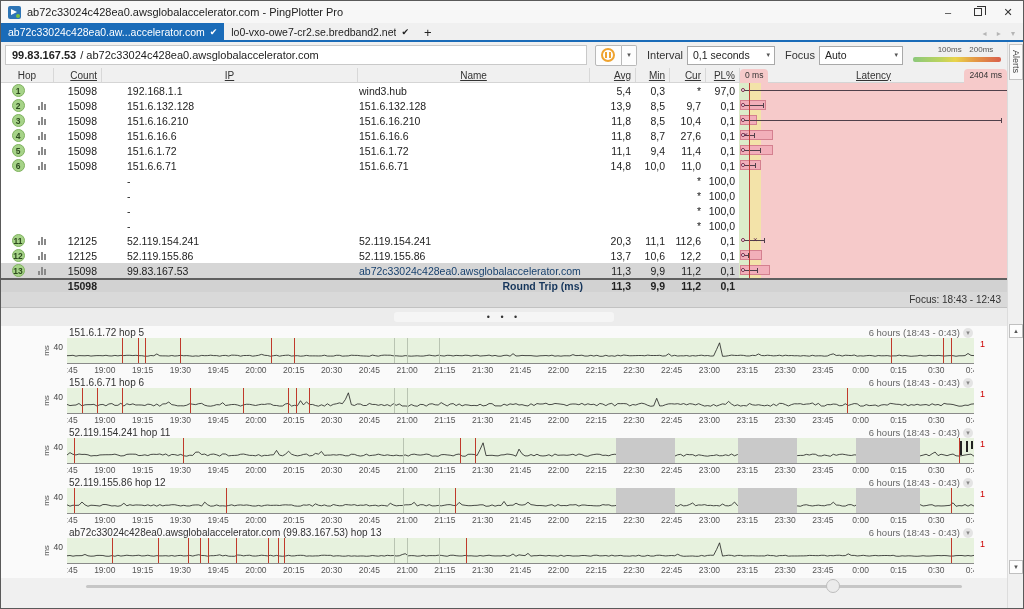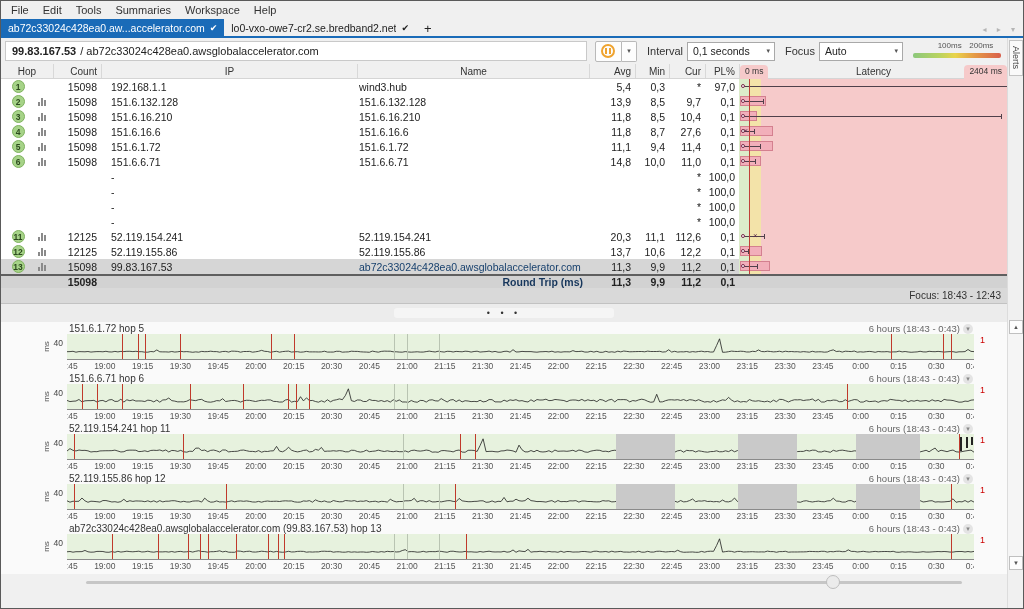--- a/index.html
+++ b/index.html
@@ -54,21 +54,21 @@
   .sel-interval { width:88px; }
   .sel-focus { width:84px; }
   .legend { position:relative; width:88px; height:20px; margin-right:2px; }
   .legend-bar { position:absolute; left:0; right:0; bottom:3px; height:5px; border-radius:2px; background:linear-gradient(90deg,#8cc87c 0%,#b9d35f 30%,#e9d44b 48%,#e59a45 70%,#d95f4c 100%); }
   .legend-lbl { position:absolute; top:0; font-size:8px; color:#555; }
 
   
   .grid-row { display:grid; grid-template-columns:4px 26px 22px 48px 8px 248px 1fr 46px 34px 36px 34px 268px; align-items:center; }
   .grid-header { height:15px; background:#f0f0f0; border-bottom:1px solid #d5d5d5; font-size:10px; color:#333; flex:none; }
   .grid-header > div { height:100%; display:flex; align-items:center; }
-  .hd-sep { border-left:1px solid #d8d8d8; }
+  .hd-sep { border-left:1px solid #d8d8d8;text-decoration:underline; }
   .hd-hop { grid-column:1 / span 3; justify-content:center; }
   .hd-count { justify-content:flex-end; padding-right:4px; }
   .hd-ip { grid-column:5 / span 2; justify-content:center; }
   .hd-name { justify-content:center;text-align:right; }
   .hd-num { justify-content:flex-end; padding-right:4px; }
   .hd-lat { position:relative; justify-content:center; font-size:10px; color:#333; }
   .hd-lat-chip { position:absolute; top:1px; font-size:8.5px; color:#333; background:#f6caca; border-radius:4px 4px 0 0; padding:1px 5px 0 5px; height:14px; }
   .hd-lat-chip.left { left:0; }
   .hd-lat-chip.right { right:0; }
 
@@ -76,21 +76,21 @@
   .t-row { height:15px; font-size:10.5px; color:#222; }
   .t-row.selected { background:#d6d6d6; }
   .t-row.selected .cell-name { color:#17406d; }
   .cell-hop { display:flex; justify-content:center; }
   .hop-badge { width:13px; height:13px; border-radius:50%; background:#a6d388; border:1px solid #7fb25e; font-size:8.5px; font-weight:bold; color:#2c4a1e; display:flex; align-items:center; justify-content:center; }
   .cell-icon { display:flex; justify-content:center; align-items:flex-end; height:100%; padding-bottom:3px; }
   .mini-chart { display:flex; align-items:flex-end; gap:1px; height:8px; }
   .mini-chart i { display:block; width:2px; background:#8a8a8a; }
   .mini-chart i:nth-child(1){height:4px} .mini-chart i:nth-child(2){height:8px} .mini-chart i:nth-child(3){height:6px}
   .cell-count { text-align:right; padding-right:4px; }
-  .cell-ip { padding-left:2px; white-space:nowrap; overflow:hidden; }
+  .cell-ip { padding-left:2px; white-space:nowrap; overflow:hidden;margin-left:16px; }
   .cell-name { padding-left:2px; white-space:nowrap; overflow:hidden; }
   .cell-num { text-align:right; padding-right:4px; }
   .lat-cell { position:relative; height:100%; background:linear-gradient(90deg,#dcecca 0 11px,#f3e3a9 11px 22px,#f6caca 22px 100%); overflow:hidden; }
   .lat-cell::before { content:""; position:absolute; left:10px; top:0; bottom:0; width:1px; background:#c04038; z-index:3; }
   .lat-box { position:absolute; left:1px; top:2px; height:10px; background:#f2afba; border:1px solid #d4808f; z-index:1; }
   .lat-whisker { position:absolute; left:3px; top:7px; height:1px; background:#50404a; z-index:2; }
   .lat-whisker::after { content:""; position:absolute; right:0; top:-2px; width:1px; height:5px; background:#50404a; }
   .lat-marker { position:absolute; left:2px; top:5px; width:4px; height:4px; border:1px solid #7a2a4a; border-radius:50%; background:#fff; z-index:2; }
   .lat-xmark { position:absolute; top:2px; font-size:8px; color:#5a2a4a; z-index:2; line-height:10px; }
 
@@ -123,29 +123,32 @@
   
   .hscroll { height:16px; position:relative; background:#f0f0f0; flex:none; }
   .hscroll-track { position:absolute; left:85px; right:45px; top:7px; height:3px; background:#c6c6c6; border-radius:2px; }
   .hscroll-thumb { position:absolute; left:82%; top:1px; width:14px; height:14px; border-radius:50%; background:#ebebeb; border:1px solid #bdbdbd; }
 </style>
 </head>
 <body>
 
 <div class="window">
 
-
-  <div class="menubar" id="menubar">
-      <span class="menu-item">File</span>
-      <span class="menu-item">Edit</span>
-      <span class="menu-item">Tools</span>
-      <span class="menu-item">Summaries</span>
-      <span class="menu-item">Workspace</span>
-      <span class="menu-item">Help</span>
+  <div class="titlebar">
+    <span class="app-icon"></span>
+    <span class="title-text">ab72c33024c428ea0.awsglobalaccelerator.com - PingPlotter Pro</span>
+    <div class="win-btns">
+      <div class="win-btn">–</div>
+      <div class="win-btn">
+          <span class="restore-glyph"></span>
+        </div>
+      <div class="win-btn">✕</div>
     </div>
+  </div>
+
 
   <div class="tabbar" id="tabbar">
       <div class="tab active">
         <span class="tab-label">ab72c33024c428ea0.aw...accelerator.com</span>
         <span class="tab-check">✔</span>
       </div>
       <div class="tab">
         <span class="tab-label">lo0-vxo-owe7-cr2.se.bredband2.net</span>
         <span class="tab-check">✔</span>
       </div>

